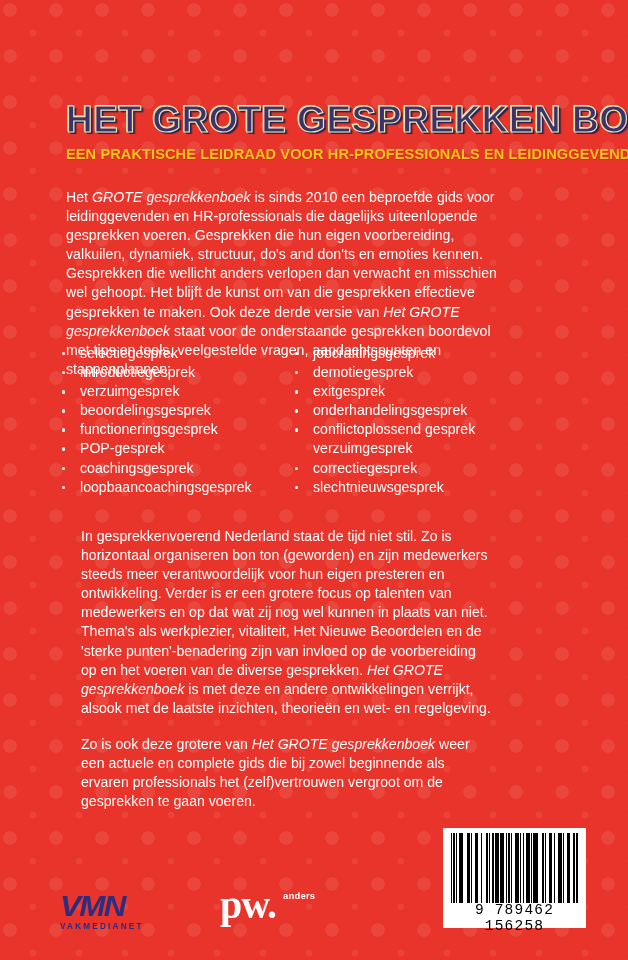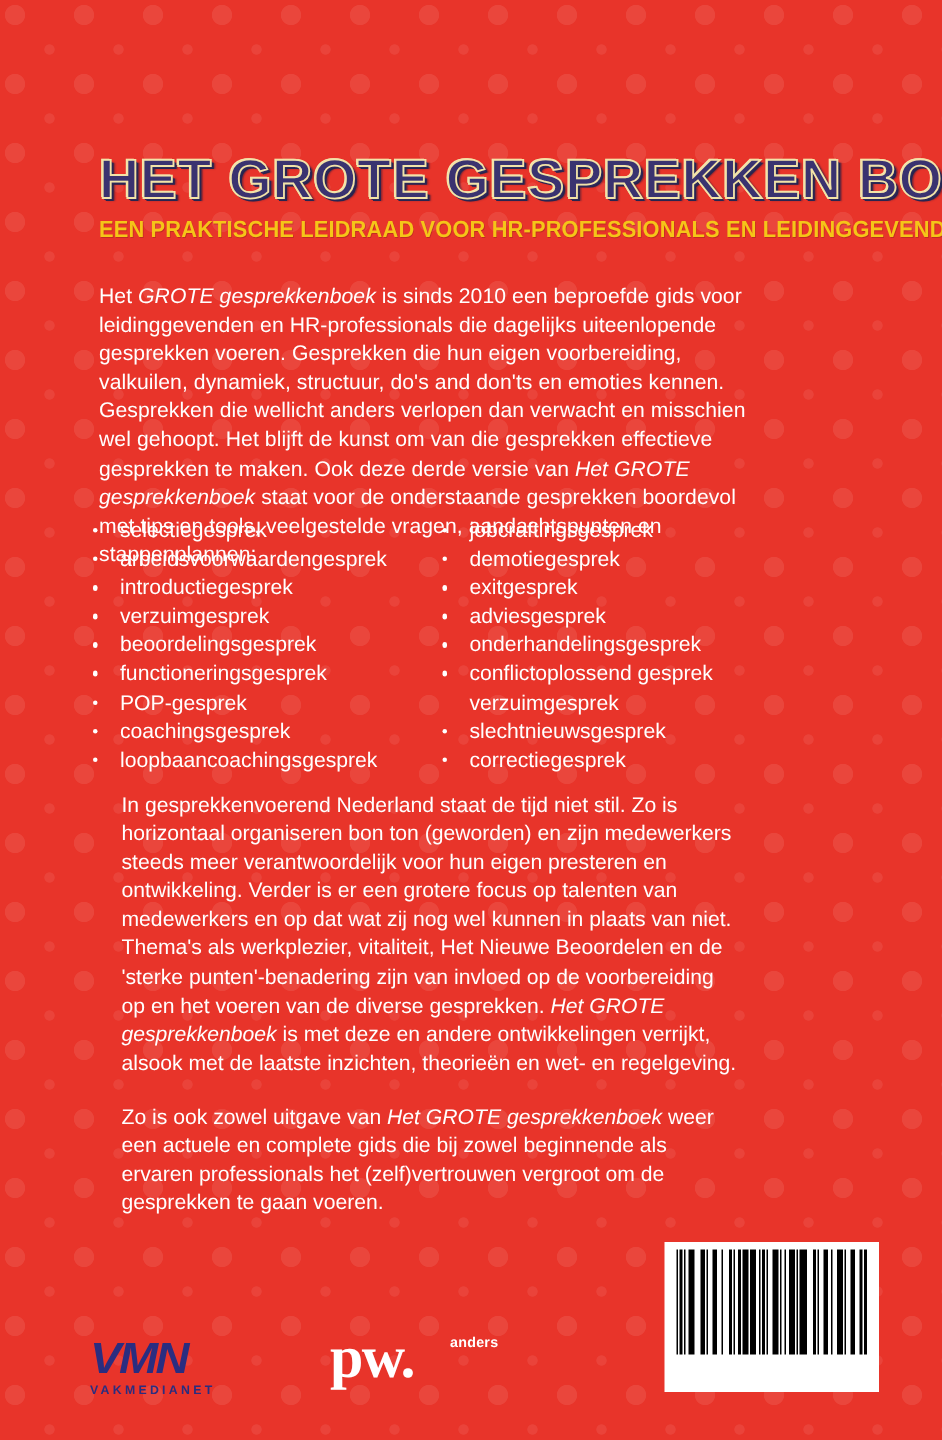--- a/index.html
+++ b/index.html
@@ -198,21 +198,20 @@
     font-size: 8.2px;
     letter-spacing: 2.2px;
     color: #2a2d80;
     margin-top: 1px;
   }
   .logo-pw {
     margin-left: 62px;
     display: flex;
     align-items: flex-start;
     padding-bottom: 9px;
-    gap: 17px;
   }
   .logo-pw .pw-mark {
     font-family: "Liberation Serif", serif;
     font-weight: bold;
     font-size: 40px;
     line-height: 34px;
     color: #ffffff;
     letter-spacing: -1px;
   }
   .logo-pw .pw-sub {
@@ -236,48 +235,46 @@
   </div>
 
   <div class="body-copy">
     <p><span>Het </span><em>GROTE gesprekkenboek</em><span> is sinds 2010 een beproefde gids voor leidinggevenden en HR-professionals die dagelijks uiteenlopende gesprekken voeren. Gesprekken die hun eigen voorbereiding, valkuilen, dynamiek, structuur, do's and don'ts en emoties kennen. Gesprekken die wellicht anders verlopen dan verwacht en misschien wel gehoopt. Het blijft de kunst om van die gesprekken effectieve gesprekken te maken. Ook deze derde versie van </span><em>Het GROTE gesprekkenboek</em><span> staat voor de onderstaande gesprekken boordevol met tips en tools, veelgestelde vragen, aandachtspunten en stappenplannen:</span></p>
   </div>
 
   <div class="bullets">
     <div class="bullet-col">
       <ul>
         <li class="has-dot">selectiegesprek</li>
-        <li class="has-dot">arbeidsvoorwaardengesprek</li>
         <li class="has-dot">introductiegesprek</li>
         <li class="has-dot">verzuimgesprek</li>
         <li class="has-dot">beoordelingsgesprek</li>
         <li class="has-dot">functioneringsgesprek</li>
         <li class="has-dot">POP-gesprek</li>
         <li class="has-dot">coachingsgesprek</li>
         <li class="has-dot">loopbaancoachingsgesprek</li>
       </ul>
     </div>
     <div class="bullet-col">
       <ul>
         <li class="has-dot">jobcraftingsgesprek</li>
         <li class="has-dot">demotiegesprek</li>
         <li class="has-dot">exitgesprek</li>
-        <li class="has-dot">adviesgesprek</li>
         <li class="has-dot">onderhandelingsgesprek</li>
         <li class="has-dot">conflictoplossend gesprek</li>
         <li>verzuimgesprek</li>
+        <li class="has-dot">correctiegesprek</li>
         <li class="has-dot">slechtnieuwsgesprek</li>
-        <li class="has-dot">correctiegesprek</li>
       </ul>
     </div>
   </div>
 
   <div class="body-copy-lower">
     <p><span>In gesprekkenvoerend Nederland staat de tijd niet stil. Zo is horizontaal organiseren bon ton (geworden) en zijn medewerkers steeds meer verantwoordelijk voor hun eigen presteren en ontwikkeling. Verder is er een grotere focus op talenten van medewerkers en op dat wat zij nog wel kunnen in plaats van niet. Thema's als werkplezier, vitaliteit, Het Nieuwe Beoordelen en de 'sterke punten'-benadering zijn van invloed op de voorbereiding op en het voeren van de diverse gesprekken. </span><em>Het GROTE gesprekkenboek</em><span> is met deze en andere ontwikkelingen verrijkt, alsook met de laatste inzichten, theorieën en wet- en regelgeving.</span></p>
-    <p><span>Zo is ook zowel uitgave van </span><em>Het GROTE gesprekkenboek</em><span> weer een actuele en complete gids die bij zowel beginnende als ervaren professionals het (zelf)vertrouwen vergroot om de gesprekken te gaan voeren.</span></p>
+    <p><span>Zo is ook deze grotere van </span><em>Het GROTE gesprekkenboek</em><span> weer een actuele en complete gids die bij zowel beginnende als ervaren professionals het (zelf)vertrouwen vergroot om de gesprekken te gaan voeren.</span></p>
   </div>
 
   <div class="barcode-box">
     <div class="barcode-bars" id="barcode-bars">
         <i style="width: 0.943396%;"></i>
         <i class="sp" style="width: 0.943396%;"></i>
         <i style="width: 0.943396%;"></i>
         <i class="sp" style="width: 0.943396%;"></i>
         <i style="width: 0.943396%;"></i>
         <i class="sp" style="width: 1.88679%;"></i>
@@ -332,20 +329,21 @@
         <i class="sp" style="width: 0.943396%;"></i>
         <i style="width: 0.943396%;"></i>
         <i class="sp" style="width: 1.88679%;"></i>
         <i style="width: 2.83019%;"></i>
         <i class="sp" style="width: 1.88679%;"></i>
         <i style="width: 0.943396%;"></i>
         <i style="width: 0.943396%;"></i>
         <i class="sp" style="width: 0.943396%;"></i>
         <i style="width: 0.943396%;"></i>
       </div>
+    <div class="barcode-digits">9 789462 156258</div>
   </div>
 
   <div class="logos">
     <div class="logo-vmn">
       <div class="vmn-mark">VMN</div>
       <div class="vmn-sub">VAKMEDIANET</div>
     </div>
     <div class="logo-pw">
       <div class="pw-mark">pw.</div>
       <div class="pw-sub">anders</div>

